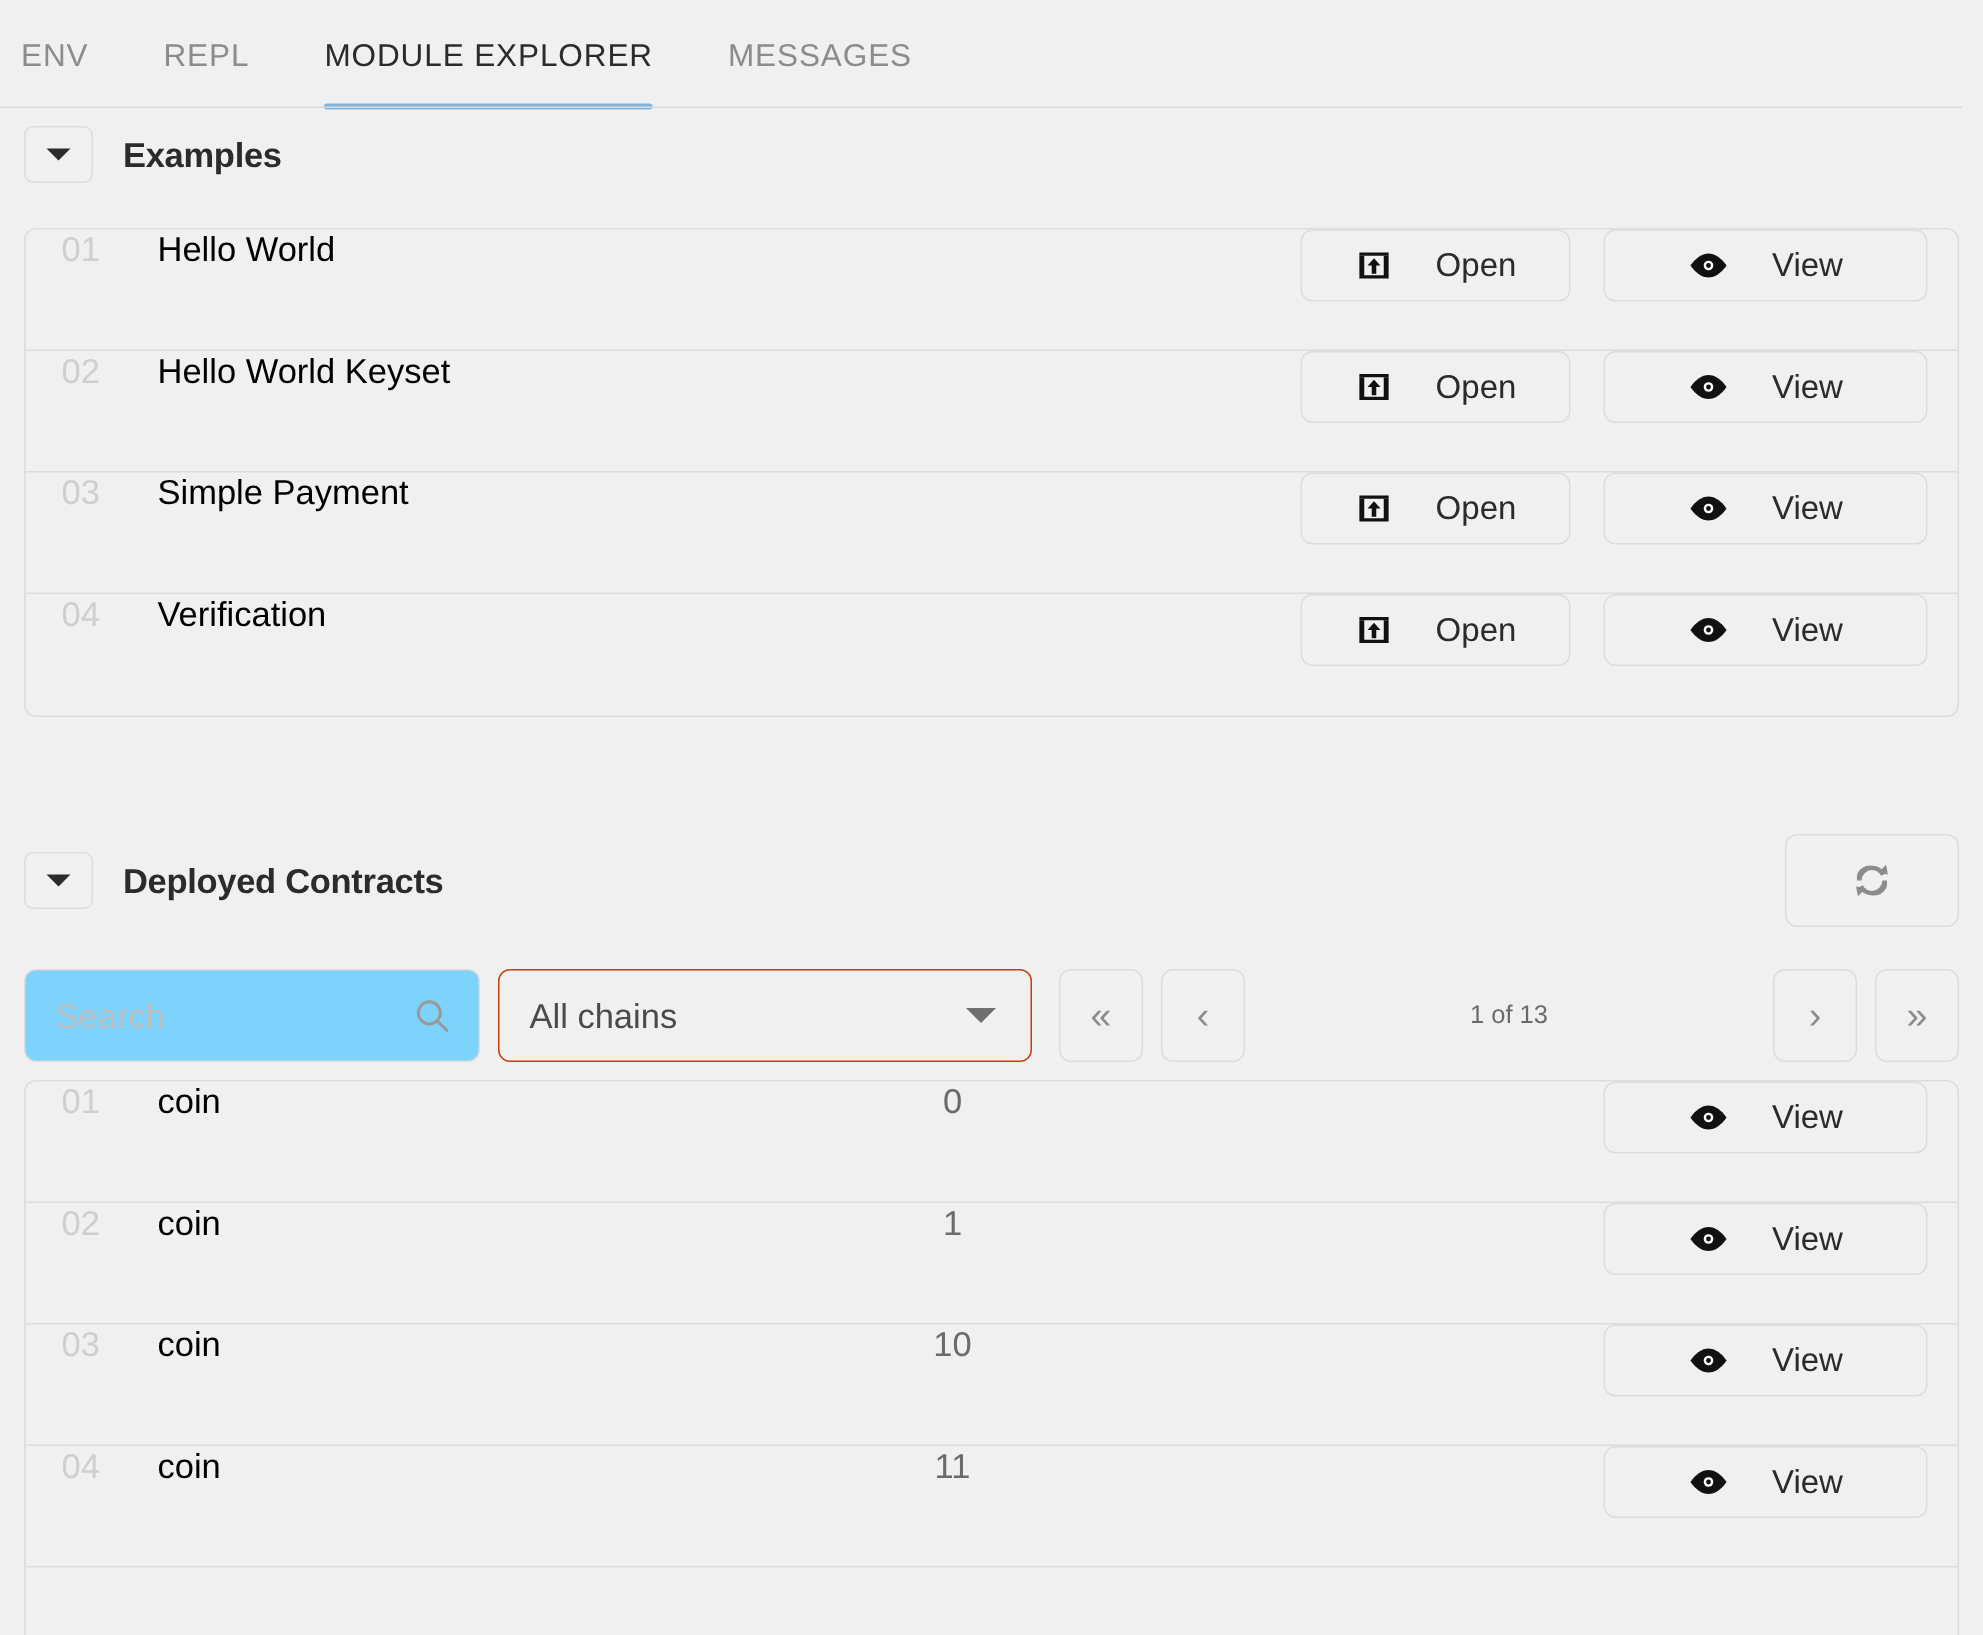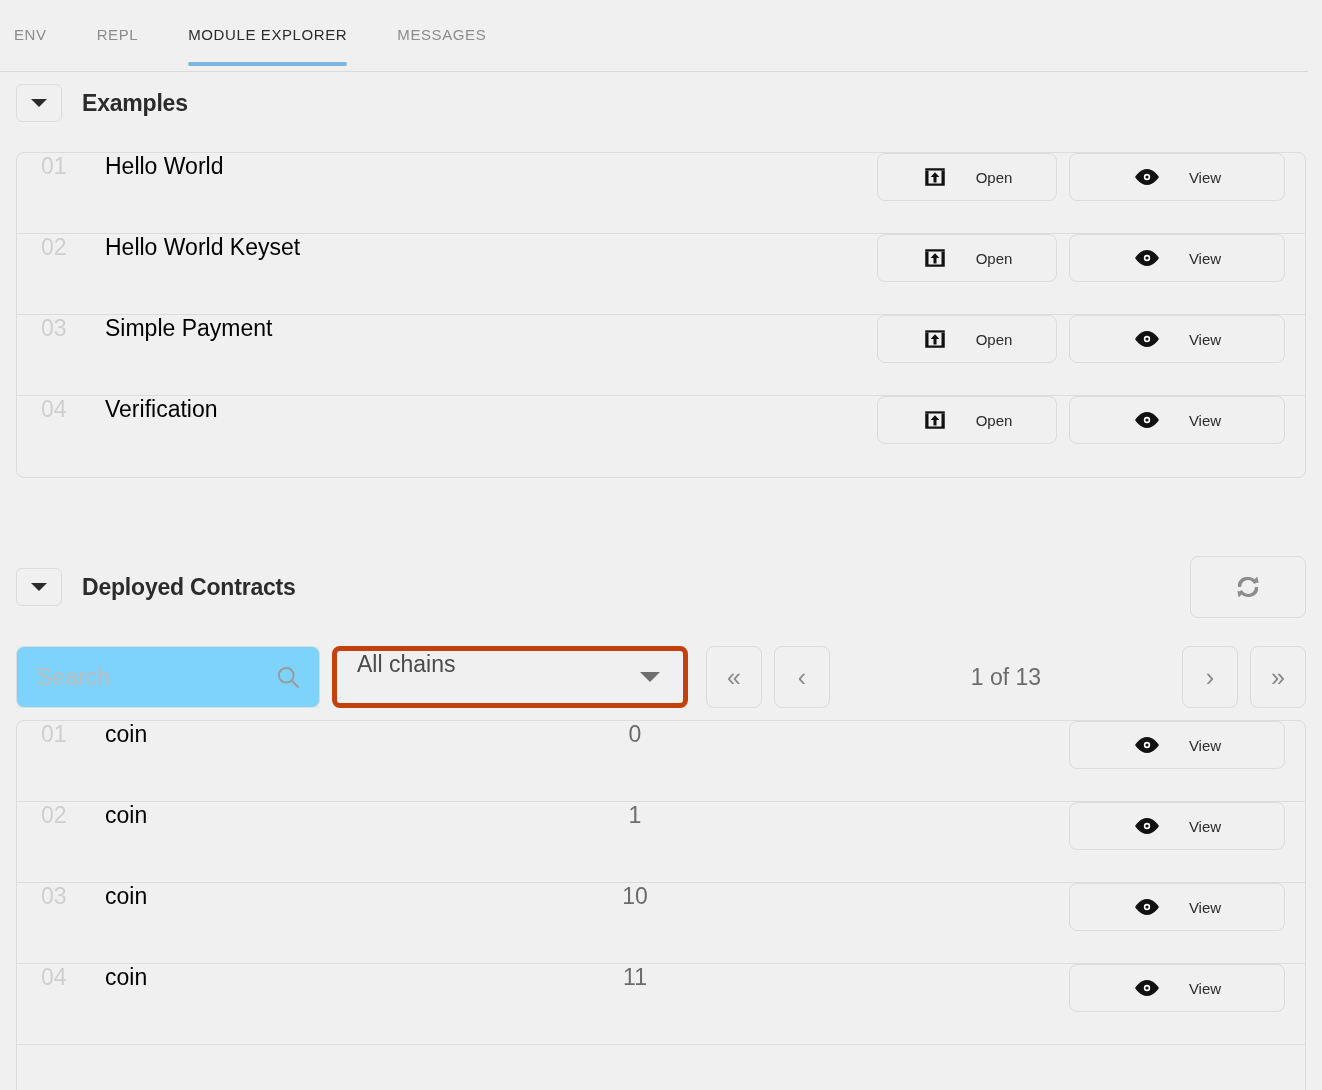--- a/index.html
+++ b/index.html
@@ -29,21 +29,21 @@
     content: "";
     position: absolute;
     left: 0;
     right: 14px;
     bottom: 0;
     height: 1px;
     background: #dadada;
   }
   .tab {
     position: relative;
-    font-size: 15px;
+    font-size: 21px;
     letter-spacing: 0.6px;
     color: #8c8c8c;
     padding: 26px 0 22px 0;
     margin-right: 50px;
     white-space: nowrap;
     cursor: pointer;
     background: none;
     border: none;
     font-family: inherit;
   }
@@ -158,26 +158,27 @@
 
   .btn {
     display: inline-flex;
     align-items: center;
     justify-content: center;
     gap: 28px;
     height: 48px;
     border: 1px solid #dcdcdc;
     border-radius: 8px;
     background: #f0f0f0;
-    font-size: 15px;
+    font-size: 22px;
     color: #2b2b2b;
     font-family: inherit;
     cursor: pointer;
     padding: 0 22px;
     box-sizing: border-box;
+    margin-left: 10px;
   }
   .btn.open { width: 180px; }
   .btn.view { width: 216px; }
 
   
   .toolbar {
     display: flex;
     align-items: center;
     margin: 28px 16px 0 16px;
     gap: 12px;
@@ -209,24 +210,25 @@
     transform: translateY(-50%);
     pointer-events: none;
     display: flex;
   }
 
   .select-wrap {
     position: relative;
     width: 356px;
     height: 62px;
     flex: none;
-    border: 5px solid #c2410c;
+    border: 1px solid #c2410c;
     border-radius: 8px;
     background: #f0f0f0;
     display: flex;
+    align-items: center;
     padding: 0 20px;
     box-sizing: border-box;
     cursor: pointer;
   }
   .select-value {
     font-size: 23px;
     color: #4a4a4a;
   }
   .select-caret {
     position: absolute;
@@ -250,21 +252,21 @@
     display: flex;
     align-items: center;
     justify-content: center;
     padding: 0;
     line-height: 1;
   }
   .page-btn.first { margin-left: 6px; }
   .page-status {
     flex: 1 1 auto;
     text-align: center;
-    font-size: 23px;
+    font-size: 17px;
     color: #6b6b6b;
   }
   .page-btn.next { margin-left: 0; }
 
   svg { display: block; }
 </style>
 </head>
 <body>
 
 <div class="tabbar">

